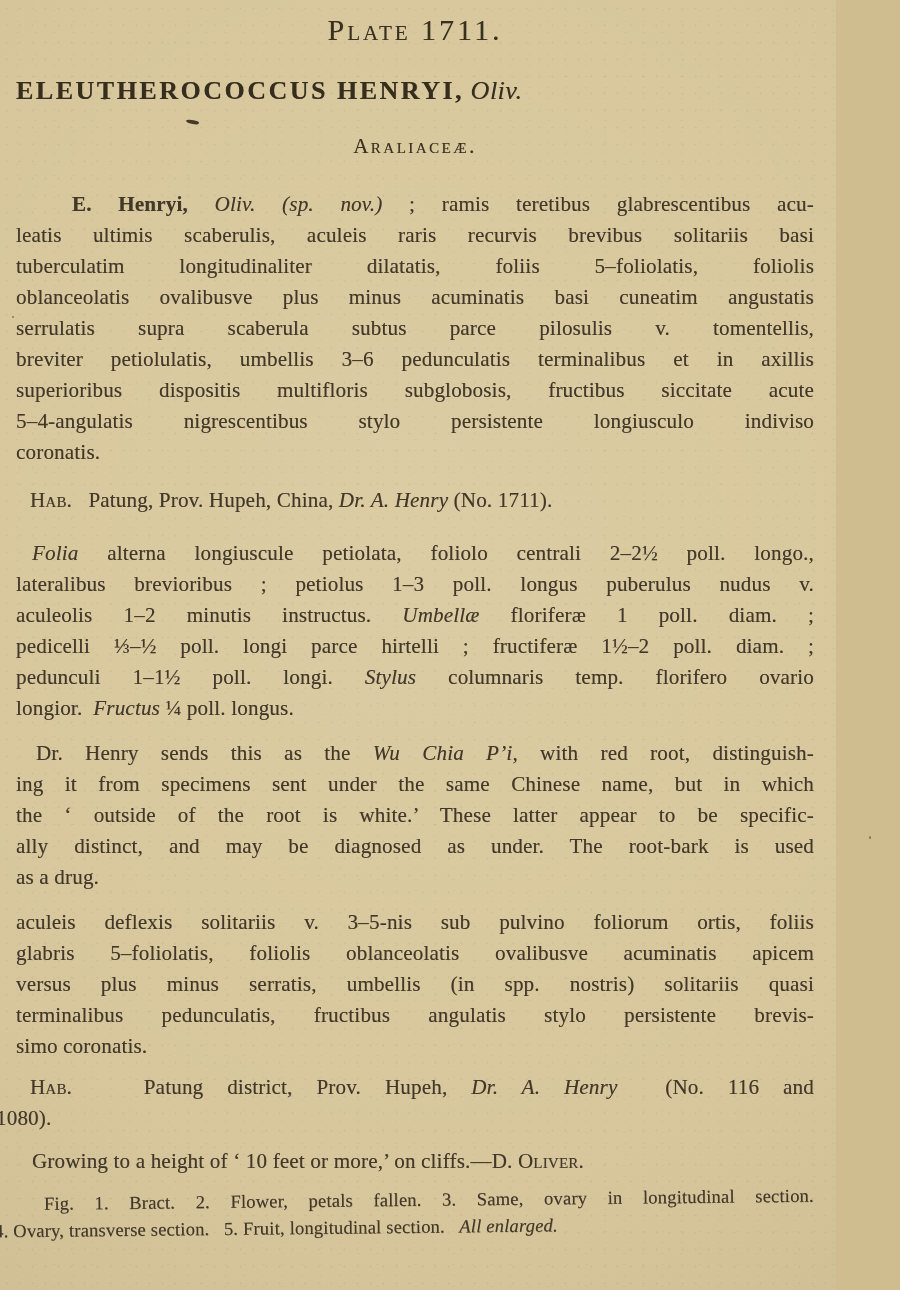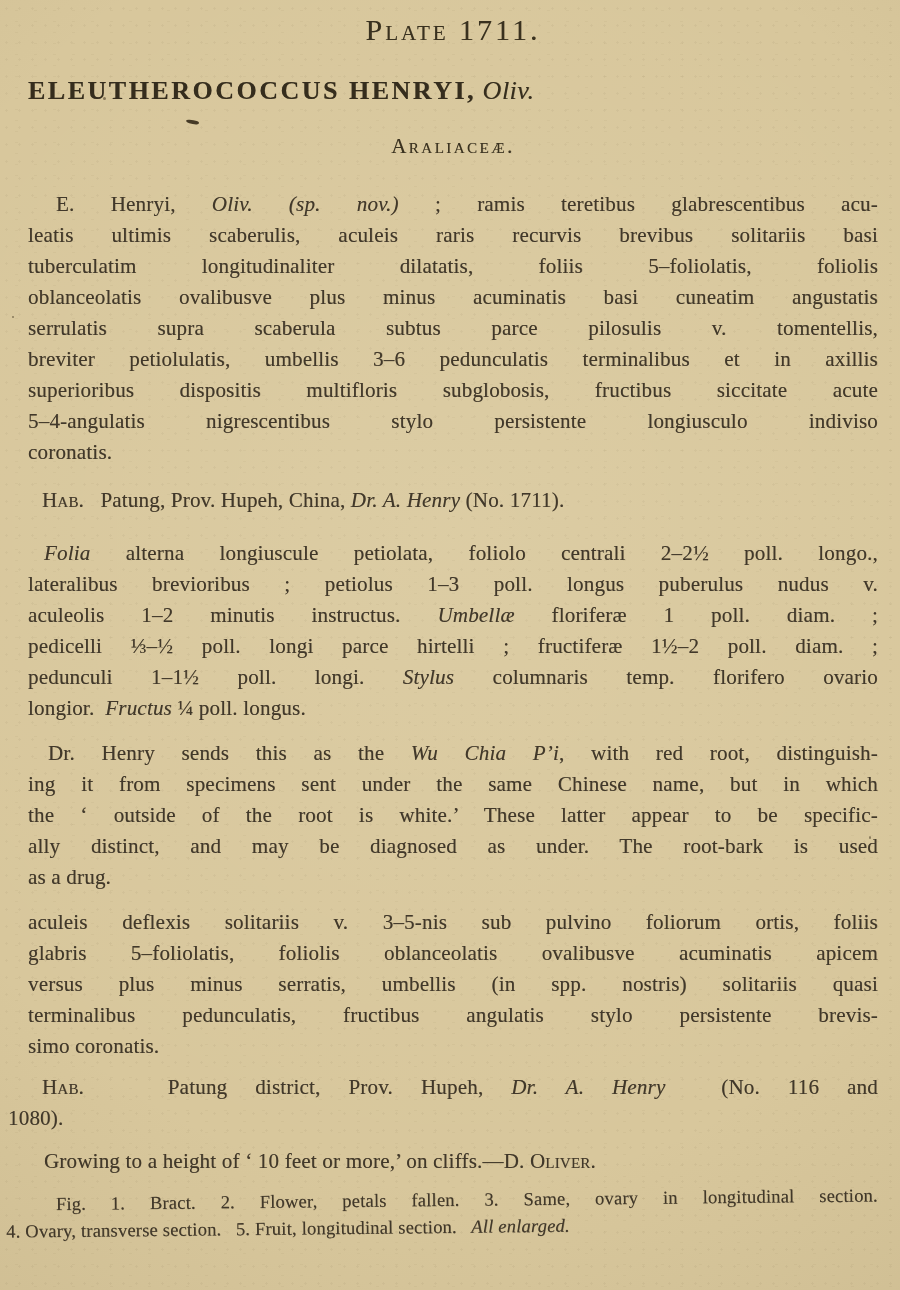--- a/index.html
+++ b/index.html
@@ -4,23 +4,23 @@
 <style>
   html, body { margin: 0; padding: 0; }
   body {
     width: 900px; height: 1290px;
     background: #cfbd8f;
     font-family: "Liberation Serif", "DejaVu Serif", serif;
     overflow: hidden;
   }
   .page {
     position: relative;
-    width: 900px; height: 1290px;
+    width: 836px; height: 1290px;
     box-sizing: border-box;
-    padding: 0 22px 0 28px;
+    padding: 0 22px 0 16px;
     background: #d8c79c;
     background-image:
       radial-gradient(ellipse 120% 90% at 50% 42%, rgba(255,250,230,0.10), rgba(255,250,230,0) 55%, rgba(110,90,50,0.14)),
       radial-gradient(rgba(96,76,44,0.06) 1px, transparent 1.2px),
       radial-gradient(rgba(96,76,44,0.05) 1px, transparent 1.2px);
     background-size: 100% 100%, 13px 17px, 19px 11px;
     background-position: 0 0, 0 0, 7px 5px;
     color: #41382a;
     text-shadow: 0.3px 0.3px 0.6px rgba(62,50,34,0.45);
   }
@@ -50,21 +50,21 @@
   .family {
     margin-top: 28px;
     text-align: center;
     font-variant: small-caps;
     font-size: 21px; letter-spacing: 2.5px;
     color: #39311f;
   }
   .para { font-size: 21px; line-height: 31px; letter-spacing: 0.2px; }
   .line { text-align: justify; text-align-last: justify; }
   .line.ll { text-align-last: left; }
-  .b { font-weight: normal; }
+  .b { font-weight: bold; margin-left: 28px; }
   .i { font-style: italic; }
   .sc { font-variant: small-caps; }
 
   .p1        { margin-top: 30px; }
   .hab1      { margin-top: 17px; }
   .folia     { margin-top: 22px; }
   .note      { margin-top: 14px; }
   .eleu      { margin-top: 14px; }
   .hab2      { margin-top: 10px; }
   .growing   { margin-top: 12px; }

